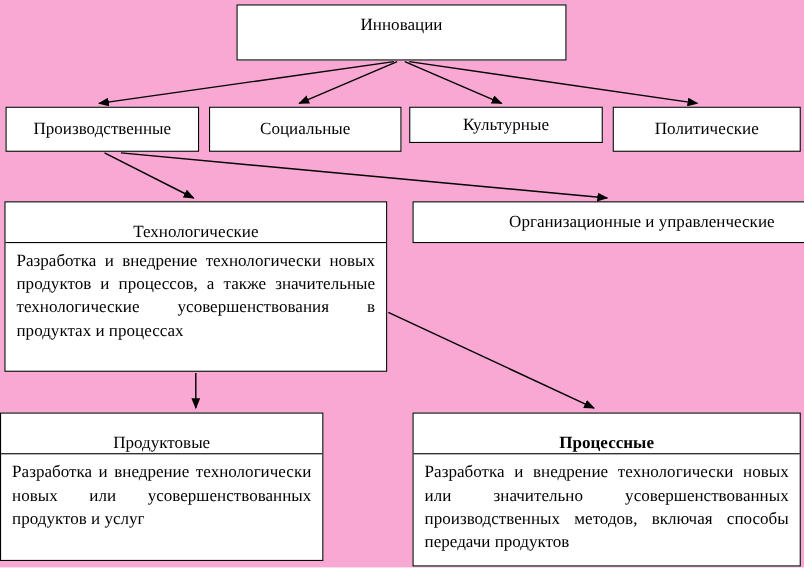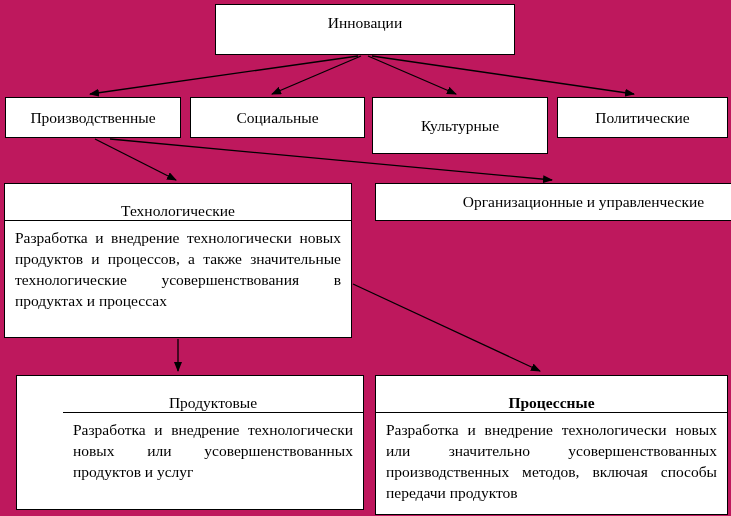--- a/index.html
+++ b/index.html
@@ -6,21 +6,21 @@
     margin: 0;
     padding: 0;
     background: #ffffff;
     font-family: "Liberation Serif", serif;
     color: #000;
   }
   .canvas {
     position: relative;
     width: 731px;
     height: 516px;
-    background: #be185d;
+    background: #f9a8d4;
     overflow: hidden;
   }
   .box {
     position: absolute;
     border: 1px solid #000;
     box-sizing: border-box;
     background: #ffffff;
     font-size: 15.5px;
   }
   .label-box {
@@ -67,39 +67,39 @@
   <div class="box root-box" style="left:215px; top:4px; width:300px; height:51px;">
     <span>Инновации</span>
   </div>
 
   <div class="box label-box" style="left:5px; top:97px; width:176px; height:41px;">
     <span>Производственные</span>
   </div>
   <div class="box label-box" style="left:190px; top:97px; width:175px; height:41px;">
     <span>Социальные</span>
   </div>
-  <div class="box label-box" style="left:372px; top:97px; width:176px; height:57px;font-family:Liberation Serif, serif;">
+  <div class="box label-box" style="left:372px; top:97px; width:176px; height:33px;font-family:Liberation Serif, serif;">
     <span>Культурные</span>
   </div>
   <div class="box label-box" style="left:557px; top:97px; width:171px; height:41px;">
     <span>Политические</span>
   </div>
 
   <div class="box compound" style="left:4px; top:183px; width:348px; height:155px;">
     <div class="hd" style="height:37px;">
       <span>Технологические</span>
     </div>
     <div class="bd" style="height:116px;">Разработка и внедрение технологически новых продуктов и процессов, а также значительные технологические усовершенствования в продуктах и процессах</div>
   </div>
 
   <div class="box label-box" style="left:375px; top:183px; width:417px; height:38px;">
     <span>Организационные и управленческие</span>
   </div>
 
-  <div class="box compound" style="left:16px; top:375px; width:348px; height:135px;padding-left:46px;">
+  <div class="box compound" style="left:0; top:375px; width:294px; height:135px;">
     <div class="hd" style="height:37px;">
       <span>Продуктовые</span>
     </div>
     <div class="bd" style="height:96px;">Разработка и внедрение технологически новых или усовершенствованных продуктов и услуг</div>
   </div>
 
   <div class="box compound" style="left:375px; top:375px; width:353px; height:140px;">
     <div class="hd" style="height:37px;font-weight:bold;">
       <span>Процессные</span>
     </div>

